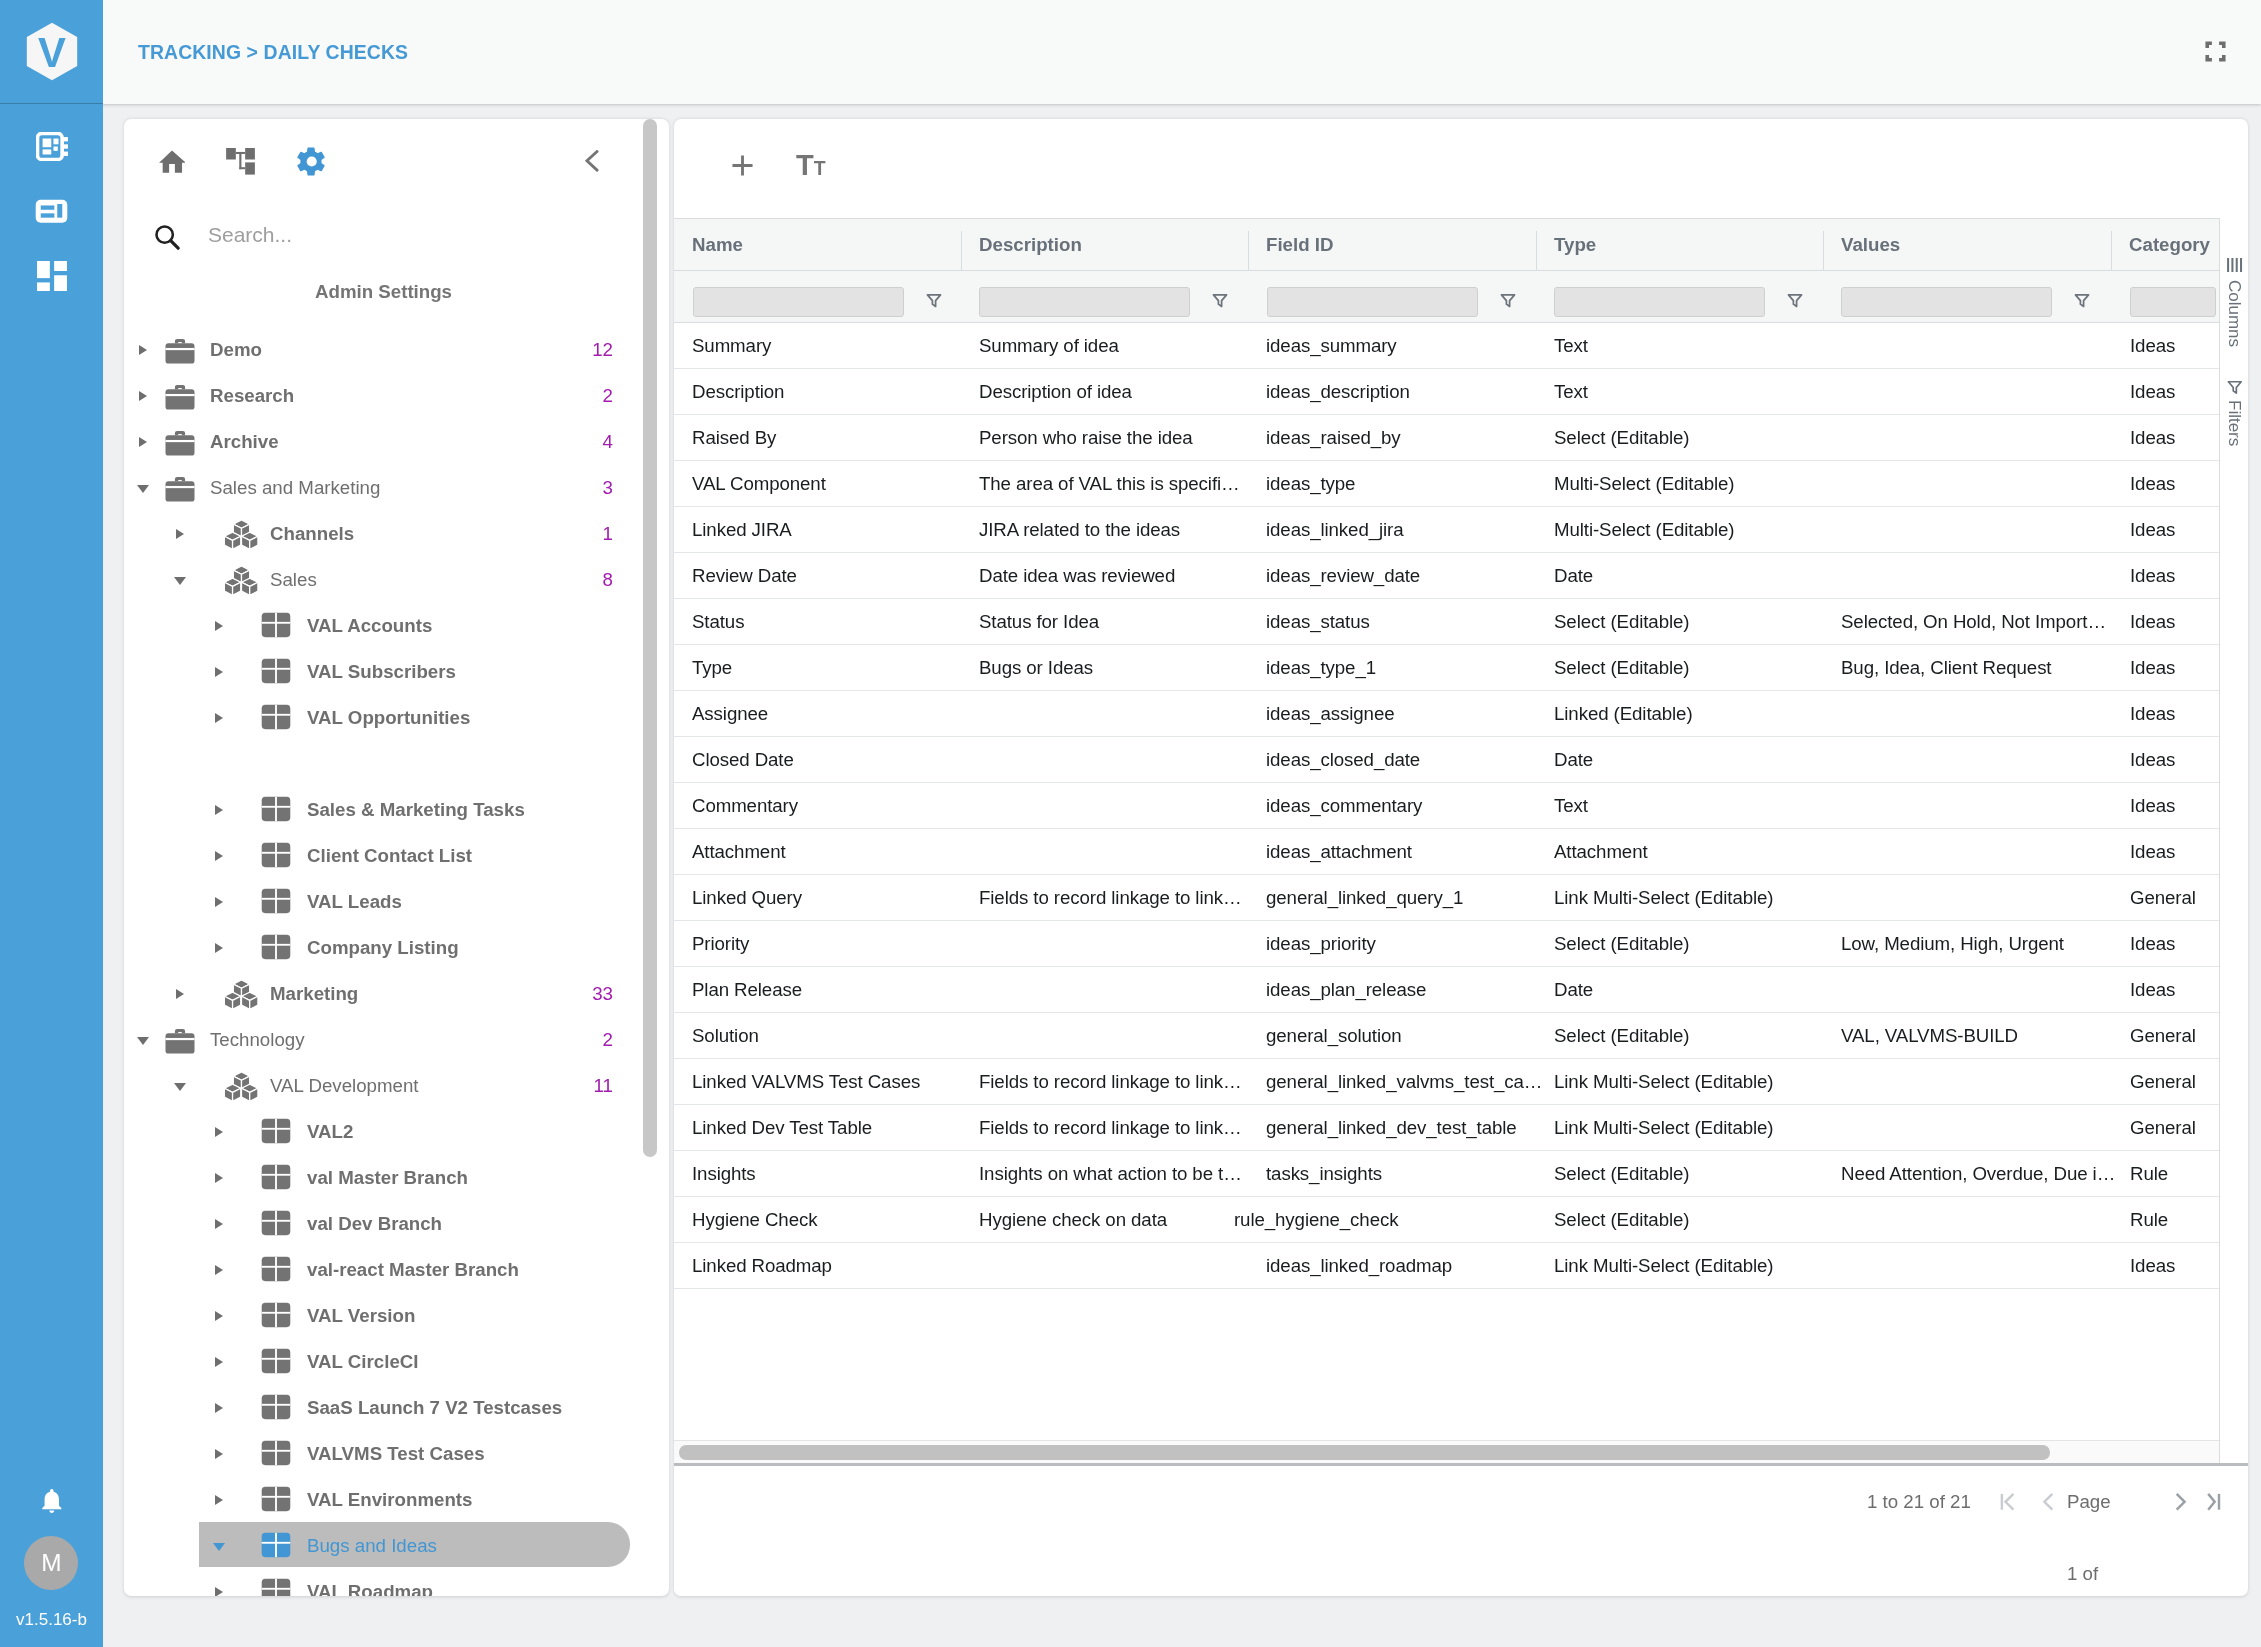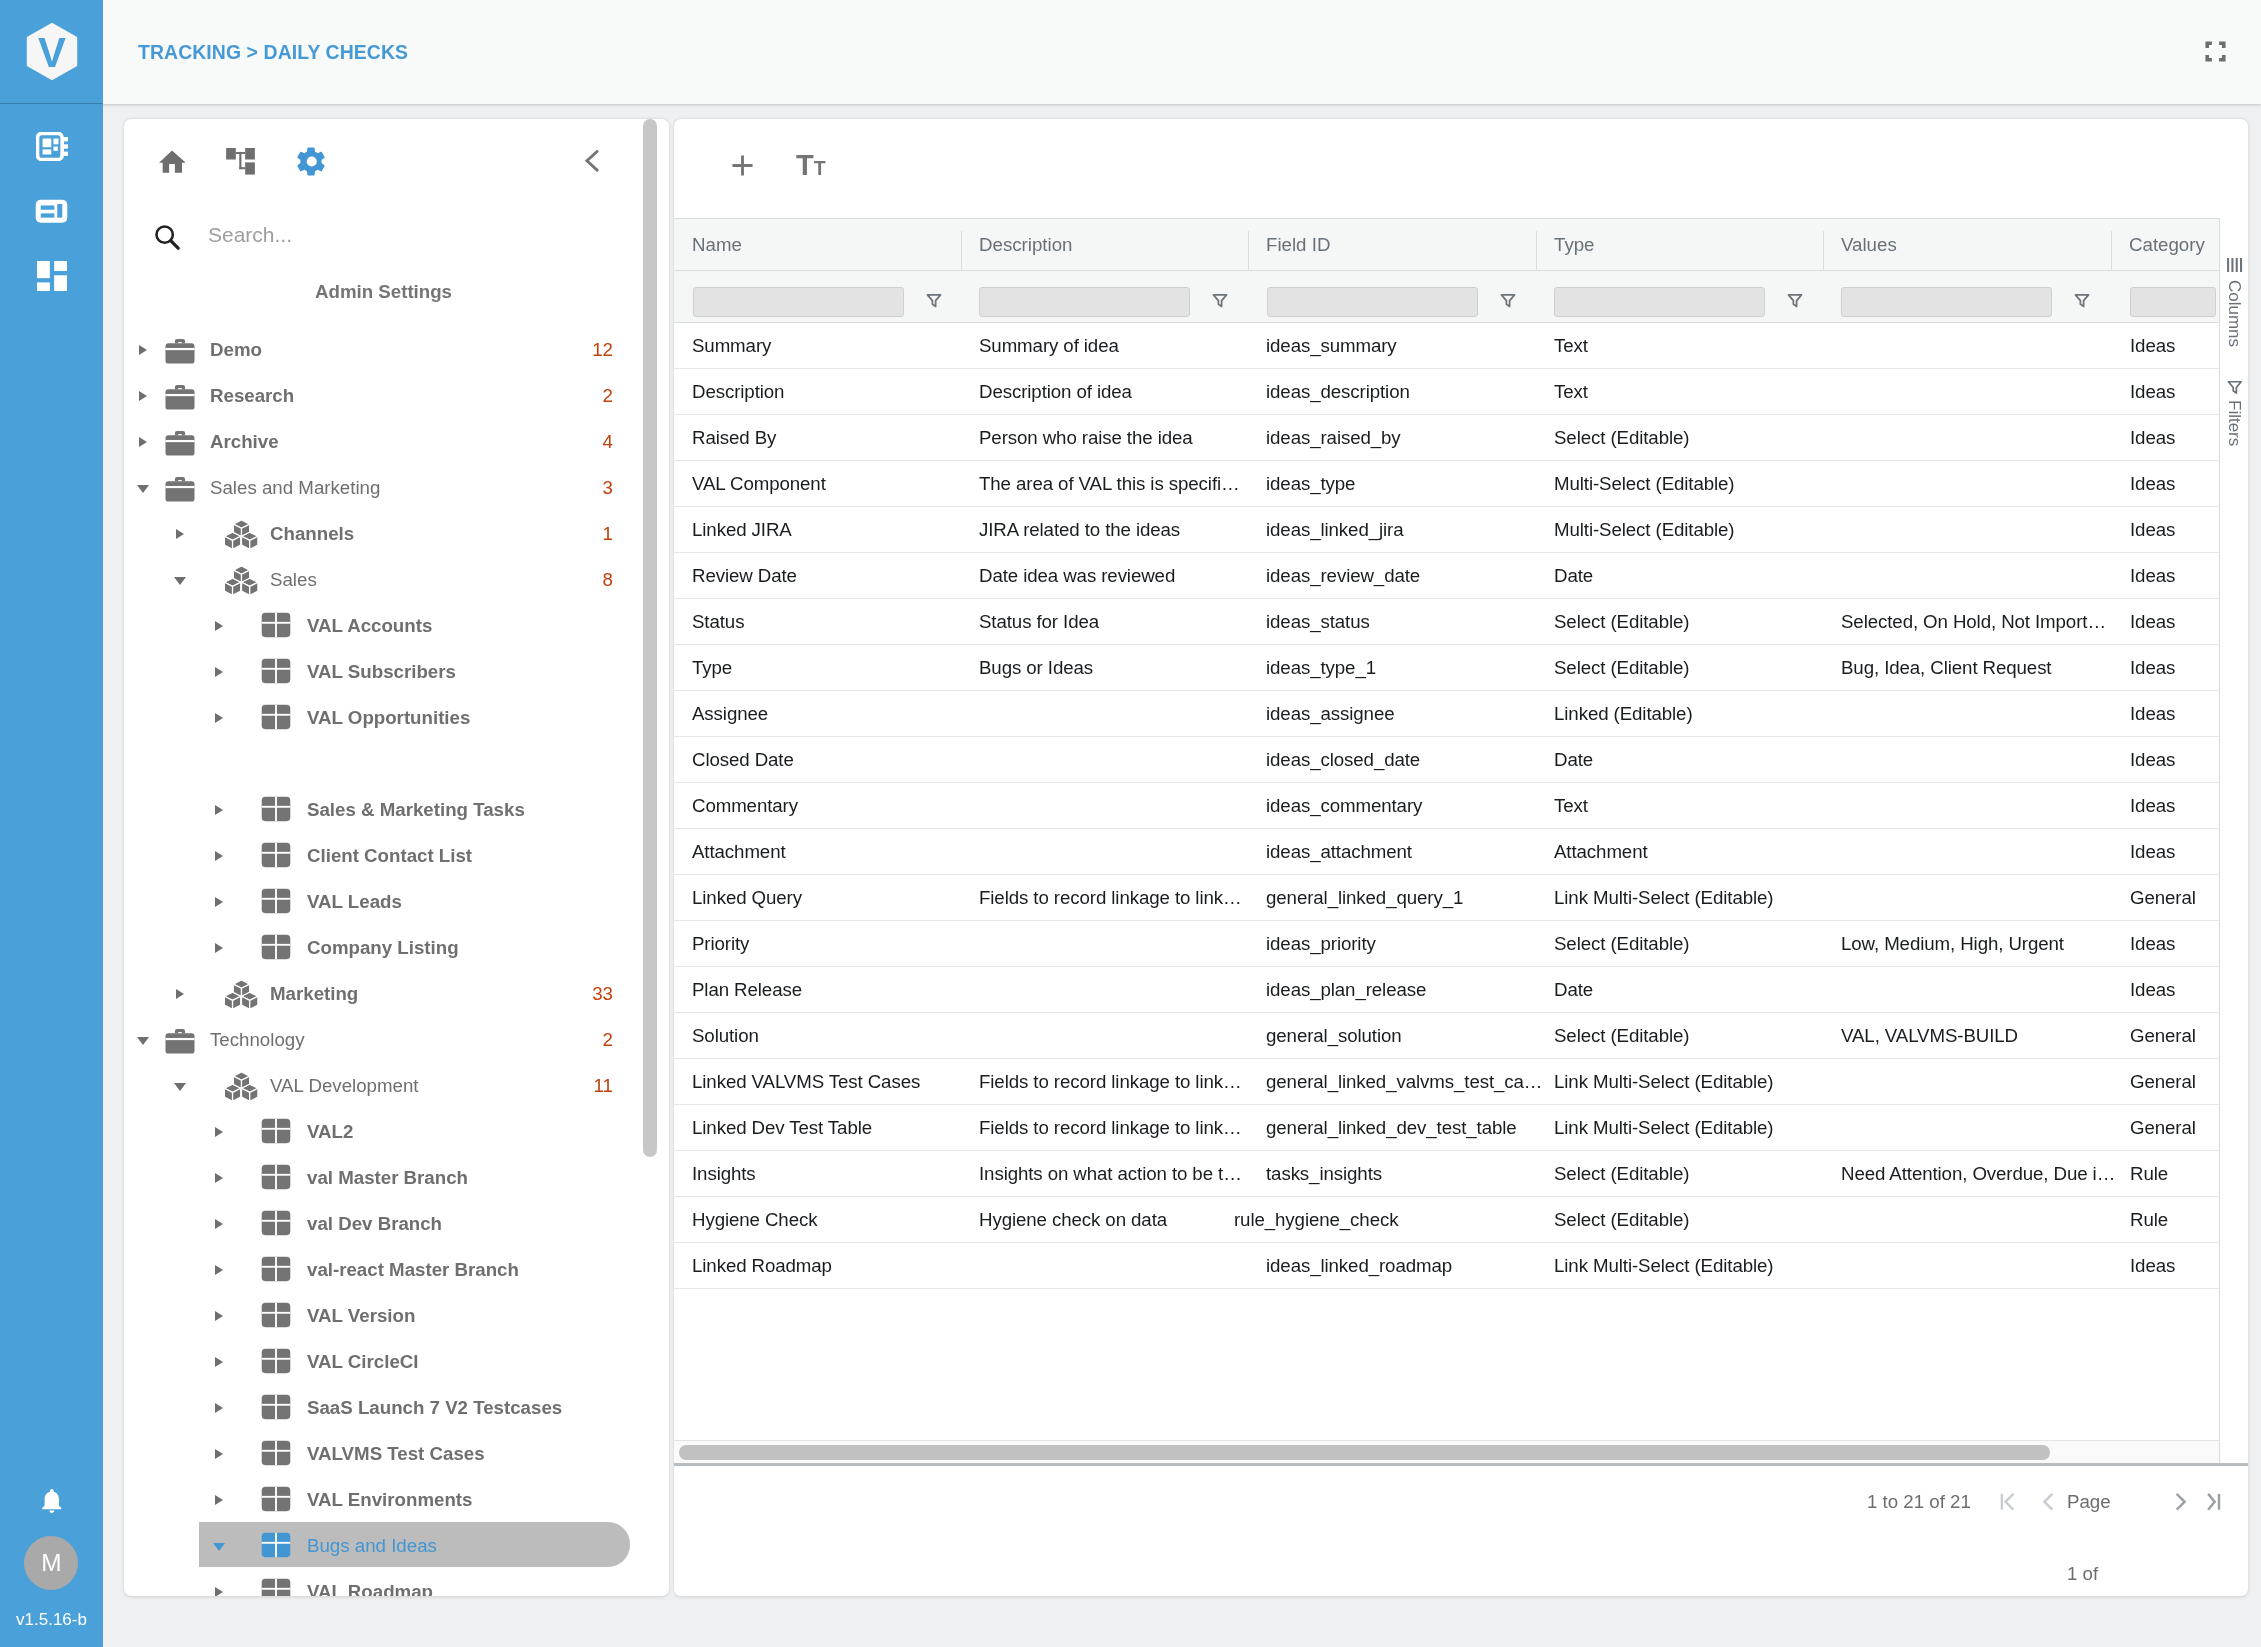--- a/index.html
+++ b/index.html
@@ -34,30 +34,30 @@
 .tg { position:absolute; top:0; width:18.7px; height:46px; }
 .tg.c::before { content:""; position:absolute; left:5px; top:18px; border-left:8px solid #6e6e6e;
   border-top:5px solid transparent; border-bottom:5px solid transparent; }
 .tg.x::before { content:""; position:absolute; left:2.9px; top:20px; border-top:8px solid #6e6e6e;
   border-left:6.5px solid transparent; border-right:6.5px solid transparent; }
 .tg.sel::before { border-top-color:#4296d3; }
 .ti { position:absolute; top:8.6px; }
 .lb { position:absolute; top:0; line-height:46px; font-size:18.7px; color:#6f6f6f; white-space:nowrap; }
 .lb.bold { font-weight:bold; }
 .lb.selt { color:#4296d3; }
-.ct { position:absolute; right:56px; top:0; line-height:46px; font-size:18.7px; color:#c2410c;margin-left:12px; }
+.ct { position:absolute; right:56px; top:0; line-height:46px; font-size:18.7px; color:#a21caf;margin-left:12px; }
 .pill { position:absolute; left:75px; top:-0.7px; width:431px; height:45px; border-radius:0 22px 22px 0; background:#bcbcbc; }
 #nscroll { position:absolute; left:519px; top:0px; width:14.4px; height:1038px; border-radius:7.2px; background:#c7c7c7; }
 
 
 .tbico { position:absolute; color:#757575; }
 #grid { position:absolute; left:0; top:99px; width:1545px; height:1245px; border-top:0.7px solid #dadde0; overflow:hidden; }
 #ghead { position:absolute; left:0; top:0; width:1545px; height:52px; background:#f5f6f6; border-bottom:0.7px solid #dadde0; }
 #gfilt { position:absolute; left:0; top:52px; width:1545px; height:52px; background:#f5f6f6; border-bottom:0.7px solid #dadde0; }
-.hlbl { position:absolute; top:0; line-height:52px; font-size:18.7px; font-weight:normal; color:#68717a; }
+.hlbl { position:absolute; top:0; line-height:52px; font-size:18.7px; font-weight:bold; color:#68717a; }
 .vsep { position:absolute; width:0.7px; background:#dadde0; }
 .finp { position:absolute; top:16px; height:30px; background:#e3e3e3; border:0.7px solid #cfcfcf; border-radius:2.9px; }
 .ffun { position:absolute; top:22px; }
 .dr { position:absolute; left:0; width:1545px; height:46px; border-bottom:0.7px solid #e4e6e8; }
 .cell { position:absolute; top:0; line-height:45px; font-size:18.7px; letter-spacing:-0.1px; color:#191d1f; white-space:nowrap; }
 #gridr { position:absolute; left:1545px; top:99px; width:0.7px; height:1248px; background:#dadde0; }
 #hsbar { position:absolute; left:0px; top:1321px; width:1545px; height:23px; background:#fafafa; border-top:0.7px solid #e5e5e5; }
 #hsbar .thumb { position:absolute; left:5px; top:4.3px; width:1371px; height:14.4px; border-radius:7.2px; background:#c1c1c1; }
 #footsep { position:absolute; left:0; top:1344px; width:1574px; height:2.9px; background:#b9bdc0; }
 #pag { position:absolute; left:0; top:1347px; width:1404px; height:130px; background:#fff; }

